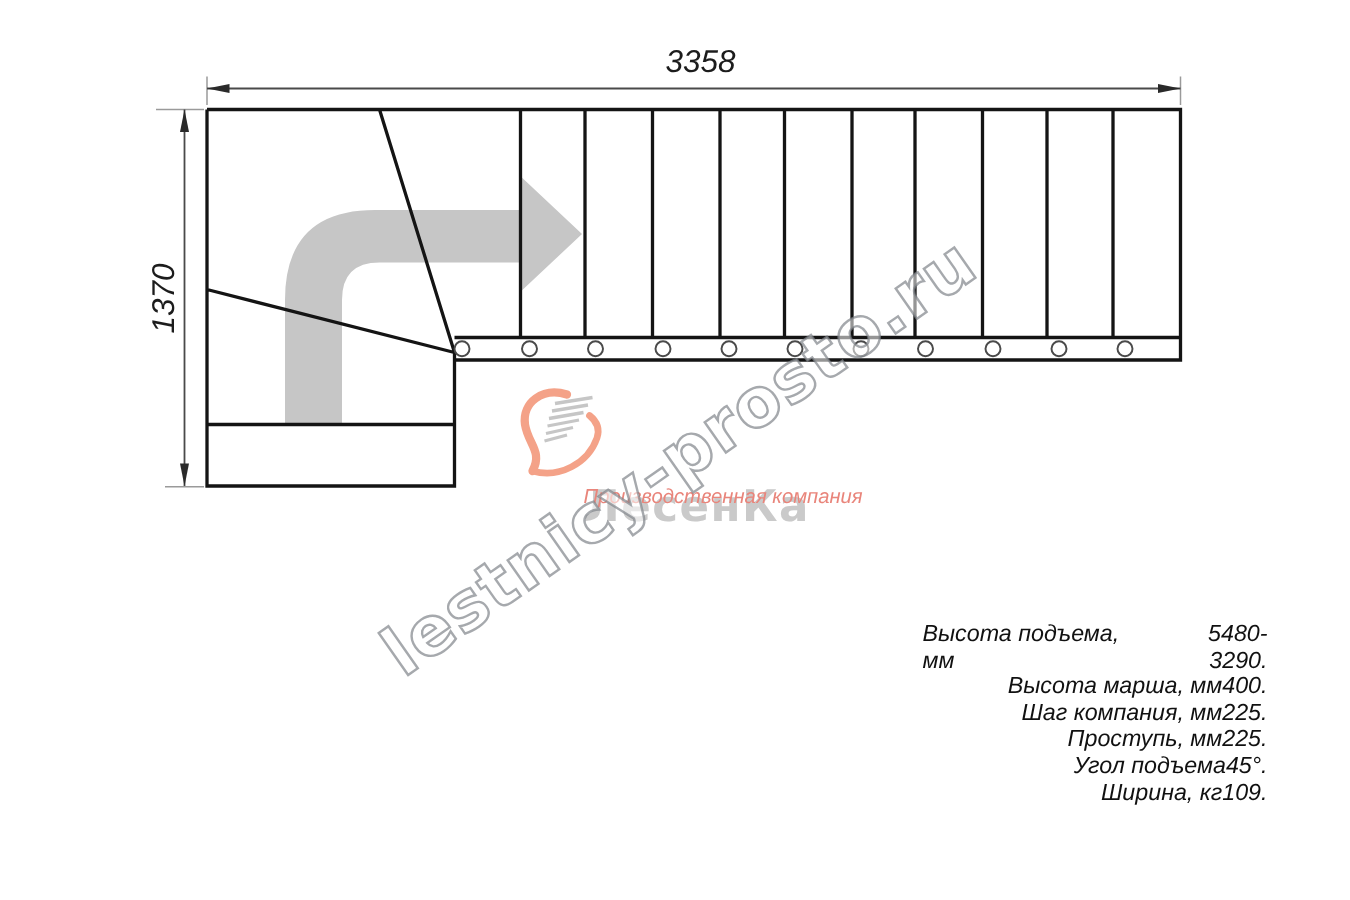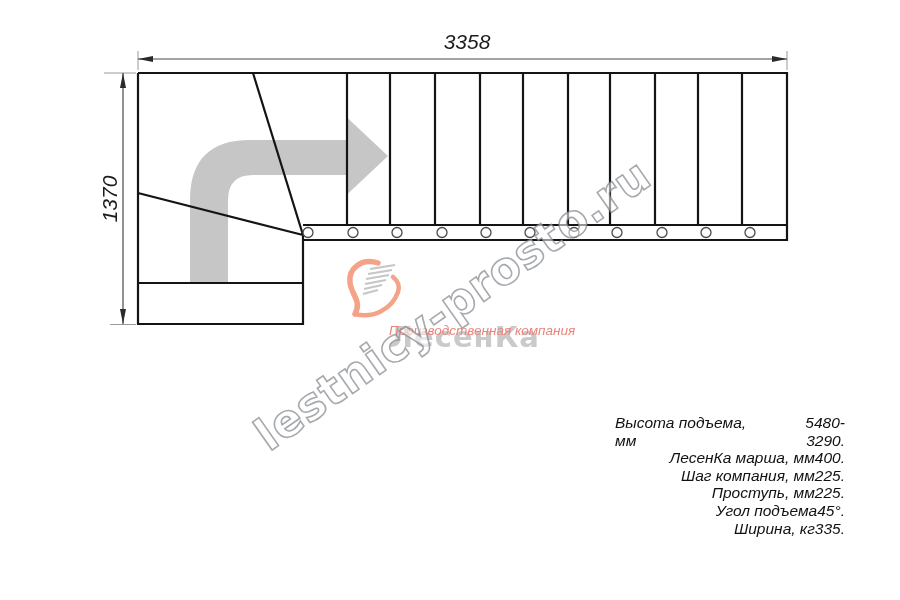--- a/index.html
+++ b/index.html
@@ -100,34 +100,34 @@
   <div class="abs logo-tagline">Производственная компания</div>
 
   <div class="abs watermark">lestnicy-prosto.ru</div>
 
   <div class="abs specs">
     <div class="spec-row">
       <span class="spec-label">Высота подъема, мм</span>
       <span class="spec-value">5480-3290.</span>
     </div>
     <div class="spec-row">
-      <span class="spec-label">ЛесенКа марша, мм</span>
+      <span class="spec-label">Высота марша, мм</span>
       <span class="spec-value">400.</span>
     </div>
     <div class="spec-row">
       <span class="spec-label">Шаг компания, мм</span>
       <span class="spec-value">225.</span>
     </div>
     <div class="spec-row">
       <span class="spec-label">Проступь, мм</span>
       <span class="spec-value">225.</span>
     </div>
     <div class="spec-row">
       <span class="spec-label">Угол подъема</span>
       <span class="spec-value">45°.</span>
     </div>
     <div class="spec-row">
       <span class="spec-label">Ширина, кг</span>
-      <span class="spec-value">335.</span>
+      <span class="spec-value">109.</span>
     </div>
   </div>
 
 </div>
 
 </body></html>

